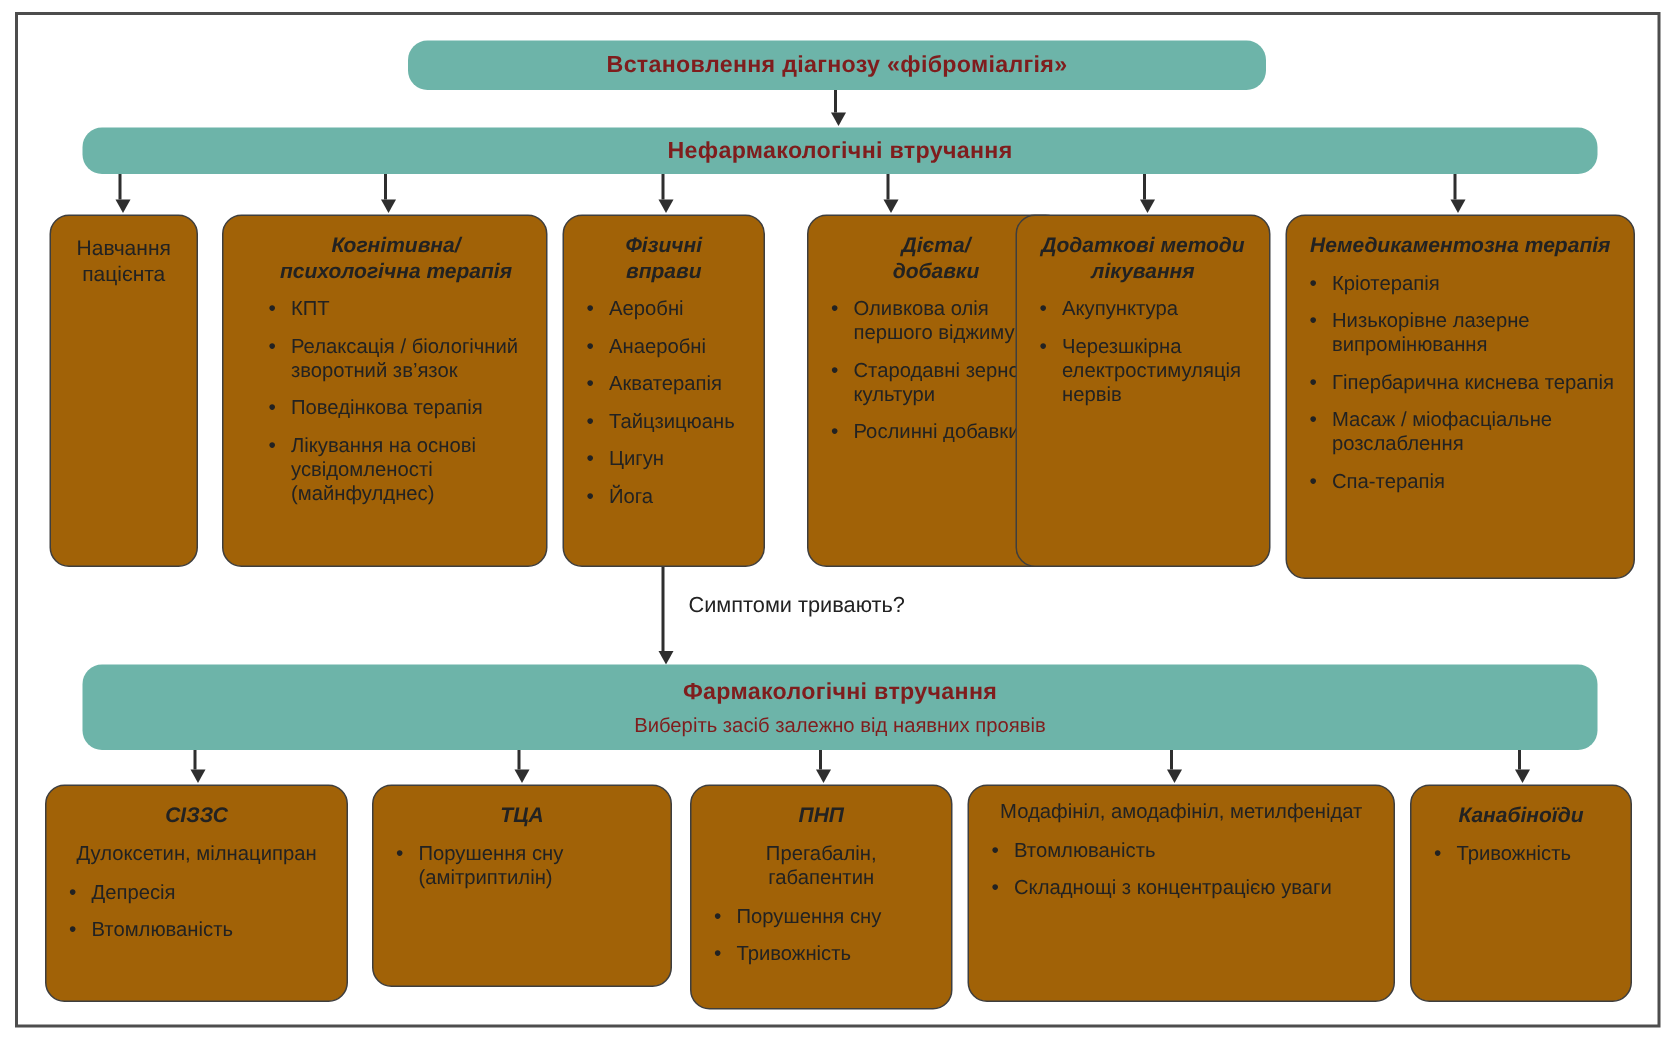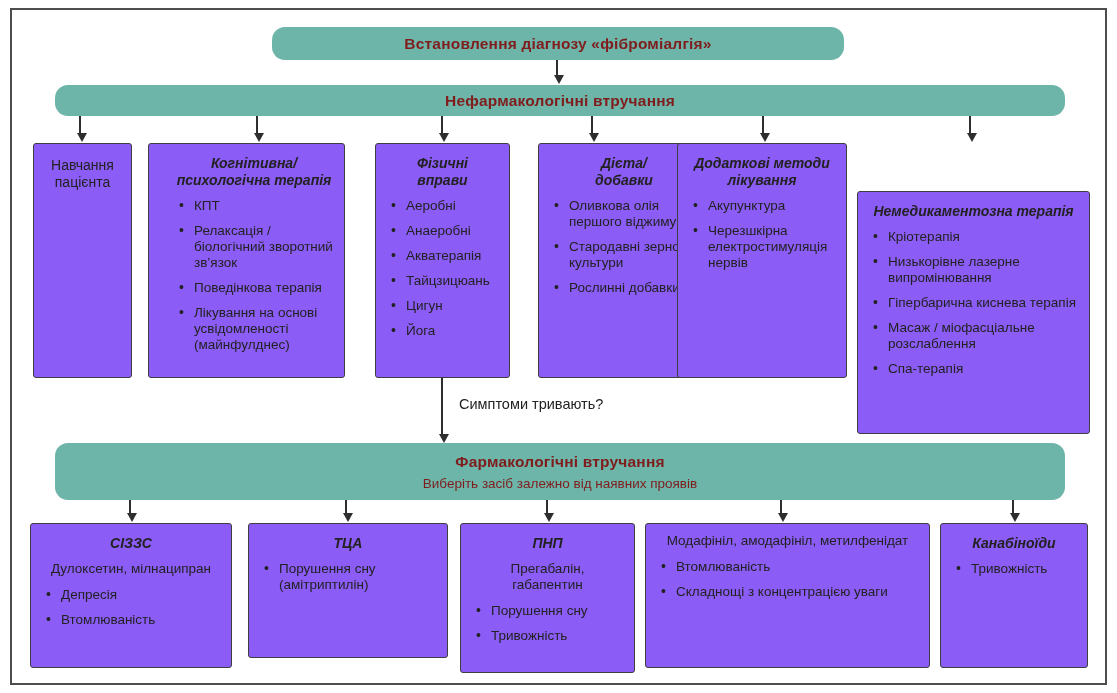--- a/index.html
+++ b/index.html
@@ -9,21 +9,21 @@
   .frame { position:absolute; left:10px; top:8px; width:1093px; height:673px;
            border:2px solid #4d4d4d; background:#fff; }
 
   .teal { background:#6db4a9; }
 
   .pill { position:absolute; border-radius:13px; display:flex; flex-direction:column;
           align-items:center; justify-content:center; text-align:center; color:#7f1d1d; }
   .pill .bar-title { font-weight:bold; font-size:15.5px; letter-spacing:.2px; }
   .pill .bar-sub   { font-size:13.5px; margin-top:5px; }
 
-  .node { position:absolute; background:#8b5cf6; border:1.6px solid #3e3e3e; border-radius:3px;
+  .node { position:absolute; background:#a16207; border:1.6px solid #3e3e3e; border-radius:13px;
           box-sizing:border-box; padding:9px 9px 6px 9px; }
   .node-title { font-weight:bold; font-style:italic; text-align:center; font-size:14px;
                 line-height:1.22; white-space:pre-line; margin:2px 0 9px 0; }
   .node-title.plain { font-weight:normal; font-style:normal; margin-top:4px; }
 
   ul.bullets { list-style:none; margin:0; padding:0 0 0 6px; }
   ul.bullets li { position:relative; padding-left:15px; font-size:13.5px; line-height:1.18;
                   margin-bottom:9px; }
   ul.bullets li::before { content:"•"; position:absolute; left:0; top:-1px; font-size:14px; }
 
@@ -58,21 +58,21 @@
   <div class="varrow" style="left:441px; top:116px; height:17px;"></div>
   <div class="varrow" style="left:591px; top:116px; height:17px;"></div>
   <div class="varrow" style="left:762px; top:116px; height:17px;"></div>
   <div class="varrow" style="left:969px; top:116px; height:17px;"></div>
 
   <div class="node" style="left:33px; top:143px; width:99px; height:235px;">
     <div class="node-title plain">Навчання
 пацієнта</div>
   </div>
 
-  <div class="node" style="left:148px; top:143px; width:197px; height:235px;padding-left:24px;">
+  <div class="node" style="left:148px; top:143px; width:217px; height:235px;padding-left:24px;">
     <div class="node-title">Когнітивна/
 психологічна терапія</div>
     <ul class="bullets">
       <li>КПТ</li>
       <li>Релаксація / біологічний зворотний зв’язок</li>
       <li>Поведінкова терапія</li>
       <li>Лікування на основі усвідомленості (майнфулднес)</li>
     </ul>
   </div>
 
@@ -101,21 +101,21 @@
 
   <div class="node" style="left:677px; top:143px; width:170px; height:235px;">
     <div class="node-title">Додаткові методи
 лікування</div>
     <ul class="bullets">
       <li>Акупунктура</li>
       <li>Черезшкірна електростимуляція нервів</li>
     </ul>
   </div>
 
-  <div class="node" style="left:857px; top:143px; width:233px; height:243px;margin-top:48px;">
+  <div class="node" style="left:857px; top:143px; width:233px; height:243px;">
     <div class="node-title">Немедикаментозна терапія</div>
     <ul class="bullets">
       <li>Кріотерапія</li>
       <li>Низькорівне лазерне випромінювання</li>
       <li>Гіпербарична киснева терапія</li>
       <li>Масаж / міофасціальне розслаблення</li>
       <li>Спа-терапія</li>
     </ul>
   </div>
 

